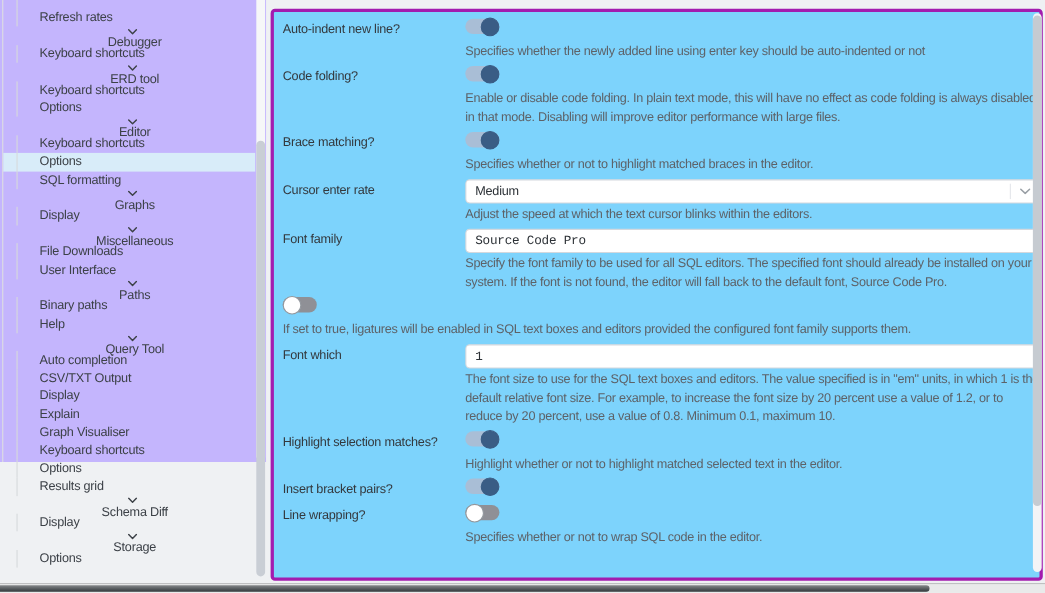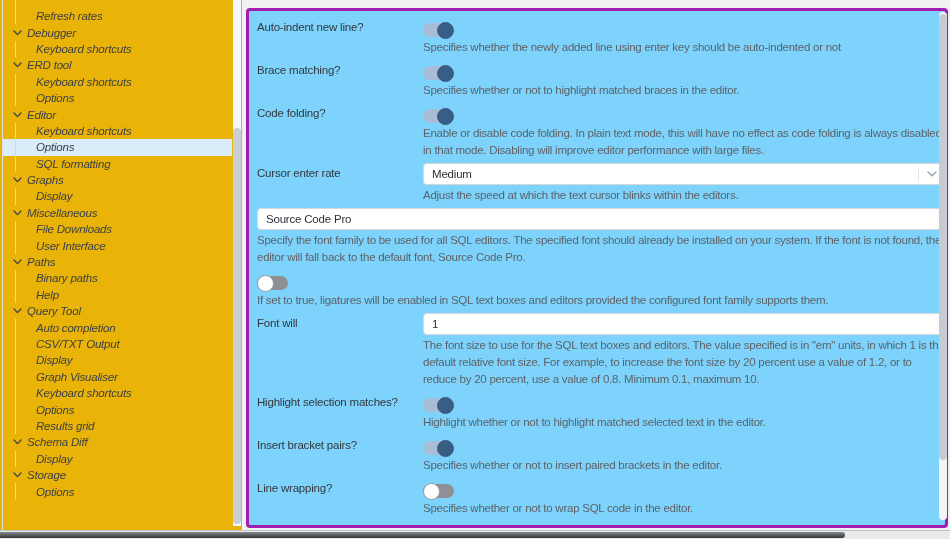--- a/index.html
+++ b/index.html
@@ -1,60 +1,60 @@
 <!DOCTYPE html>
 <html><head>
 <meta charset="utf-8">
 <style>
   * { margin:0; padding:0; box-sizing:border-box; }
   html,body { width:950px; height:539px; overflow:hidden;
     font-family:"Liberation Sans", sans-serif; background:#ffffff; }
   .app { position:relative; width:950px; height:539px; background:#eff1f3; }
 
   
-  .sidebar { position:absolute; left:0; top:0; width:242px; height:530px; background:#eab308;font-style:italic; }
+  .sidebar { position:absolute; left:0; top:0; width:242px; height:420px; background:#c4b5fd; }
   .sidebar::before { content:""; position:absolute; left:2px; top:0; bottom:0; width:1px; background:#dcdee0; }
   .tree { position:relative; margin-left:3px; padding-top:8px; width:229px;
     font-size:11.5px; letter-spacing:-0.2px; color:#3c4147; }
   .tree::before { content:""; position:absolute; left:12px; top:0; height:8px; width:1px; background:#d6d9dc; }
   .tree-row { position:relative; height:16.4px; display:flex; align-items:center; cursor:pointer; }
-  .tree-row.parent { padding-left:10px; }
+  .tree-row.parent { padding-left:10px;flex-direction:column; }
   .tree-row.parent .tw { width:9px; height:6px; margin-right:5px; flex:0 0 9px; display:flex; align-items:center; }
   .tree-row.child { padding-left:33px; }
   .tree-row.child::before { content:""; position:absolute; left:12px; top:0; bottom:0; width:1px; background:#d6d9dc; }
   .tree-row.selected { background:#d8ecf9; }
   .tree-label { white-space:nowrap; }
 
   .sidebar-scrollbar { position:absolute; left:233px; top:0; bottom:4px; width:8px; background:#f6f7f8; }
   .sidebar-scrollbar .thumb { position:absolute; left:0; top:128px; height:396px; width:8px;
     background:#c9ced5; border-radius:4px; }
 
   
   .main { position:absolute; left:242px; top:0; width:708px; height:530px; background:#eff1f3; }
   .card { position:absolute; left:4px; top:8px; right:2px; bottom:2px; background:#7dd3fc;
     border:3px solid #a21caf; border-radius:4px; overflow:hidden; padding:6px 0 0 8px; }
 
   .setting-row { display:flex; margin-bottom:4px; }
   .setting-label { width:166px; min-width:166px; padding-top:3px;
     font-size:11.5px; letter-spacing:-0.2px; line-height:15px; color:#33383d; }
   .setting-controls { flex:1; }
-  .control-line { min-height:20px; display:flex; align-items:flex-end; }
+  .control-line { min-height:20px; display:flex; align-items:flex-start; }
   .control-line.tall { min-height:22px; }
   .help { font-size:11.5px; letter-spacing:-0.25px; line-height:17px; color:#5d6268; margin-top:2px; }
 
   
   .toggle { position:relative; width:31px; height:14px; border-radius:8px; background:#8f9096; cursor:pointer; }
   .toggle .knob { position:absolute; left:0; top:-1.5px; width:17px; height:17px; border-radius:50%;
     background:#ffffff; border:1px solid #93989e; }
   .toggle.on { background:#a9bed6; }
   .toggle.on .knob { left:auto; right:0; background:#3a5d85; border-color:#3a5d85; }
 
   
   .text-input { width:100%; height:22px; border:1px solid #d4d8dd; border-radius:4px;
-    padding:0 8px; font-family:Liberation Sans, sans-serif; font-size:11.5px;
+    padding:0 8px; font-family:Liberation Mono, monospace; font-size:11.5px;
     letter-spacing:-0.2px; color:#2c3136; background:#fff; outline:none; }
 
   
   .select-box { position:relative; width:100%; height:22px; border:1px solid #d4d8dd;
     border-radius:4px; background:#fff; cursor:pointer; }
   .select-value { line-height:20px; padding-left:8px; font-size:11.5px; letter-spacing:-0.2px; color:#2c3136; }
   .select-caret { position:absolute; right:0; top:3px; bottom:3px; width:26px;
     border-left:1px solid #e4e6ea; display:flex; align-items:center; justify-content:center; }
 
   
@@ -173,20 +173,23 @@
         <div class="tree-row child">
     <span class="tree-label">Auto completion</span>
   </div>
         <div class="tree-row child">
     <span class="tree-label">CSV/TXT Output</span>
   </div>
         <div class="tree-row child">
     <span class="tree-label">Display</span>
   </div>
         <div class="tree-row child">
+    <span class="tree-label">Explain</span>
+  </div>
+        <div class="tree-row child">
     <span class="tree-label">Graph Visualiser</span>
   </div>
         <div class="tree-row child">
     <span class="tree-label">Keyboard shortcuts</span>
   </div>
         <div class="tree-row child">
     <span class="tree-label">Options</span>
   </div>
         <div class="tree-row child">
     <span class="tree-label">Results grid</span>
@@ -227,77 +230,78 @@
     <div class="setting-controls">
       <div class="control-line">
         <div class="toggle on">
           <div class="knob"></div>
         </div>
       </div>
       <div class="help">Specifies whether the newly added line using enter key should be auto-indented or not</div>
     </div>
   </div>
           <div class="setting-row">
+    <div class="setting-label">Code folding?</div>
+    <div class="setting-controls">
+      <div class="control-line">
+        <div class="toggle on">
+          <div class="knob"></div>
+        </div>
+      </div>
+      <div class="help">Enable or disable code folding. In plain text mode, this will have no effect as code folding is always disabled in that mode. Disabling will improve editor performance with large files.</div>
+    </div>
+  </div>
+          <div class="setting-row">
     <div class="setting-label">Brace matching?</div>
     <div class="setting-controls">
       <div class="control-line">
         <div class="toggle on">
           <div class="knob"></div>
         </div>
       </div>
       <div class="help">Specifies whether or not to highlight matched braces in the editor.</div>
-    </div>
-  </div>
-          <div class="setting-row">
-    <div class="setting-label">Code folding?</div>
-    <div class="setting-controls">
-      <div class="control-line">
-        <div class="toggle on">
-          <div class="knob"></div>
-        </div>
-      </div>
-      <div class="help">Enable or disable code folding. In plain text mode, this will have no effect as code folding is always disabled in that mode. Disabling will improve editor performance with large files.</div>
     </div>
   </div>
           <div class="setting-row">
     <div class="setting-label">Cursor enter rate</div>
     <div class="setting-controls">
       <div class="control-line tall">
         <div class="select-box">
           <div class="select-value">Medium</div>
           <div class="select-caret">
             <svg class="chev" width="10" height="6" viewBox="0 0 10 6">
               <polyline points="1,1 5,4.8 9,1" fill="none" stroke="#9aa0a6" stroke-width="1.4" stroke-linecap="round" stroke-linejoin="round"></polyline>
             </svg>
           </div>
         </div>
       </div>
       <div class="help">Adjust the speed at which the text cursor blinks within the editors.</div>
     </div>
   </div>
           <div class="setting-row">
+    <div class="setting-label">Font family</div>
     <div class="setting-controls">
       <div class="control-line tall">
         <input class="text-input" type="text" value="Source Code Pro" style="">
       </div>
       <div class="help">Specify the font family to be used for all SQL editors. The specified font should already be installed on your system. If the font is not found, the editor will fall back to the default font, Source Code Pro.</div>
     </div>
   </div>
           <div class="setting-row">
     <div class="setting-controls">
       <div class="control-line">
         <div class="toggle">
           <div class="knob"></div>
         </div>
       </div>
       <div class="help">If set to true, ligatures will be enabled in SQL text boxes and editors provided the configured font family supports them.</div>
     </div>
   </div>
           <div class="setting-row">
-    <div class="setting-label">Font will</div>
+    <div class="setting-label">Font which</div>
     <div class="setting-controls">
       <div class="control-line tall">
         <input class="text-input" type="text" value="1" style="">
       </div>
       <div class="help">The font size to use for the SQL text boxes and editors. The value specified is in "em" units, in which 1 is the default relative font size. For example, to increase the font size by 20 percent use a value of 1.2, or to reduce by 20 percent, use a value of 0.8. Minimum 0.1, maximum 10.</div>
     </div>
   </div>
           <div class="setting-row">
     <div class="setting-label">Highlight selection matches?</div>
     <div class="setting-controls">
@@ -310,21 +314,20 @@
     </div>
   </div>
           <div class="setting-row">
     <div class="setting-label">Insert bracket pairs?</div>
     <div class="setting-controls">
       <div class="control-line">
         <div class="toggle on">
           <div class="knob"></div>
         </div>
       </div>
-      <div class="help">Specifies whether or not to insert paired brackets in the editor.</div>
     </div>
   </div>
           <div class="setting-row">
     <div class="setting-label">Line wrapping?</div>
     <div class="setting-controls">
       <div class="control-line">
         <div class="toggle">
           <div class="knob"></div>
         </div>
       </div>

